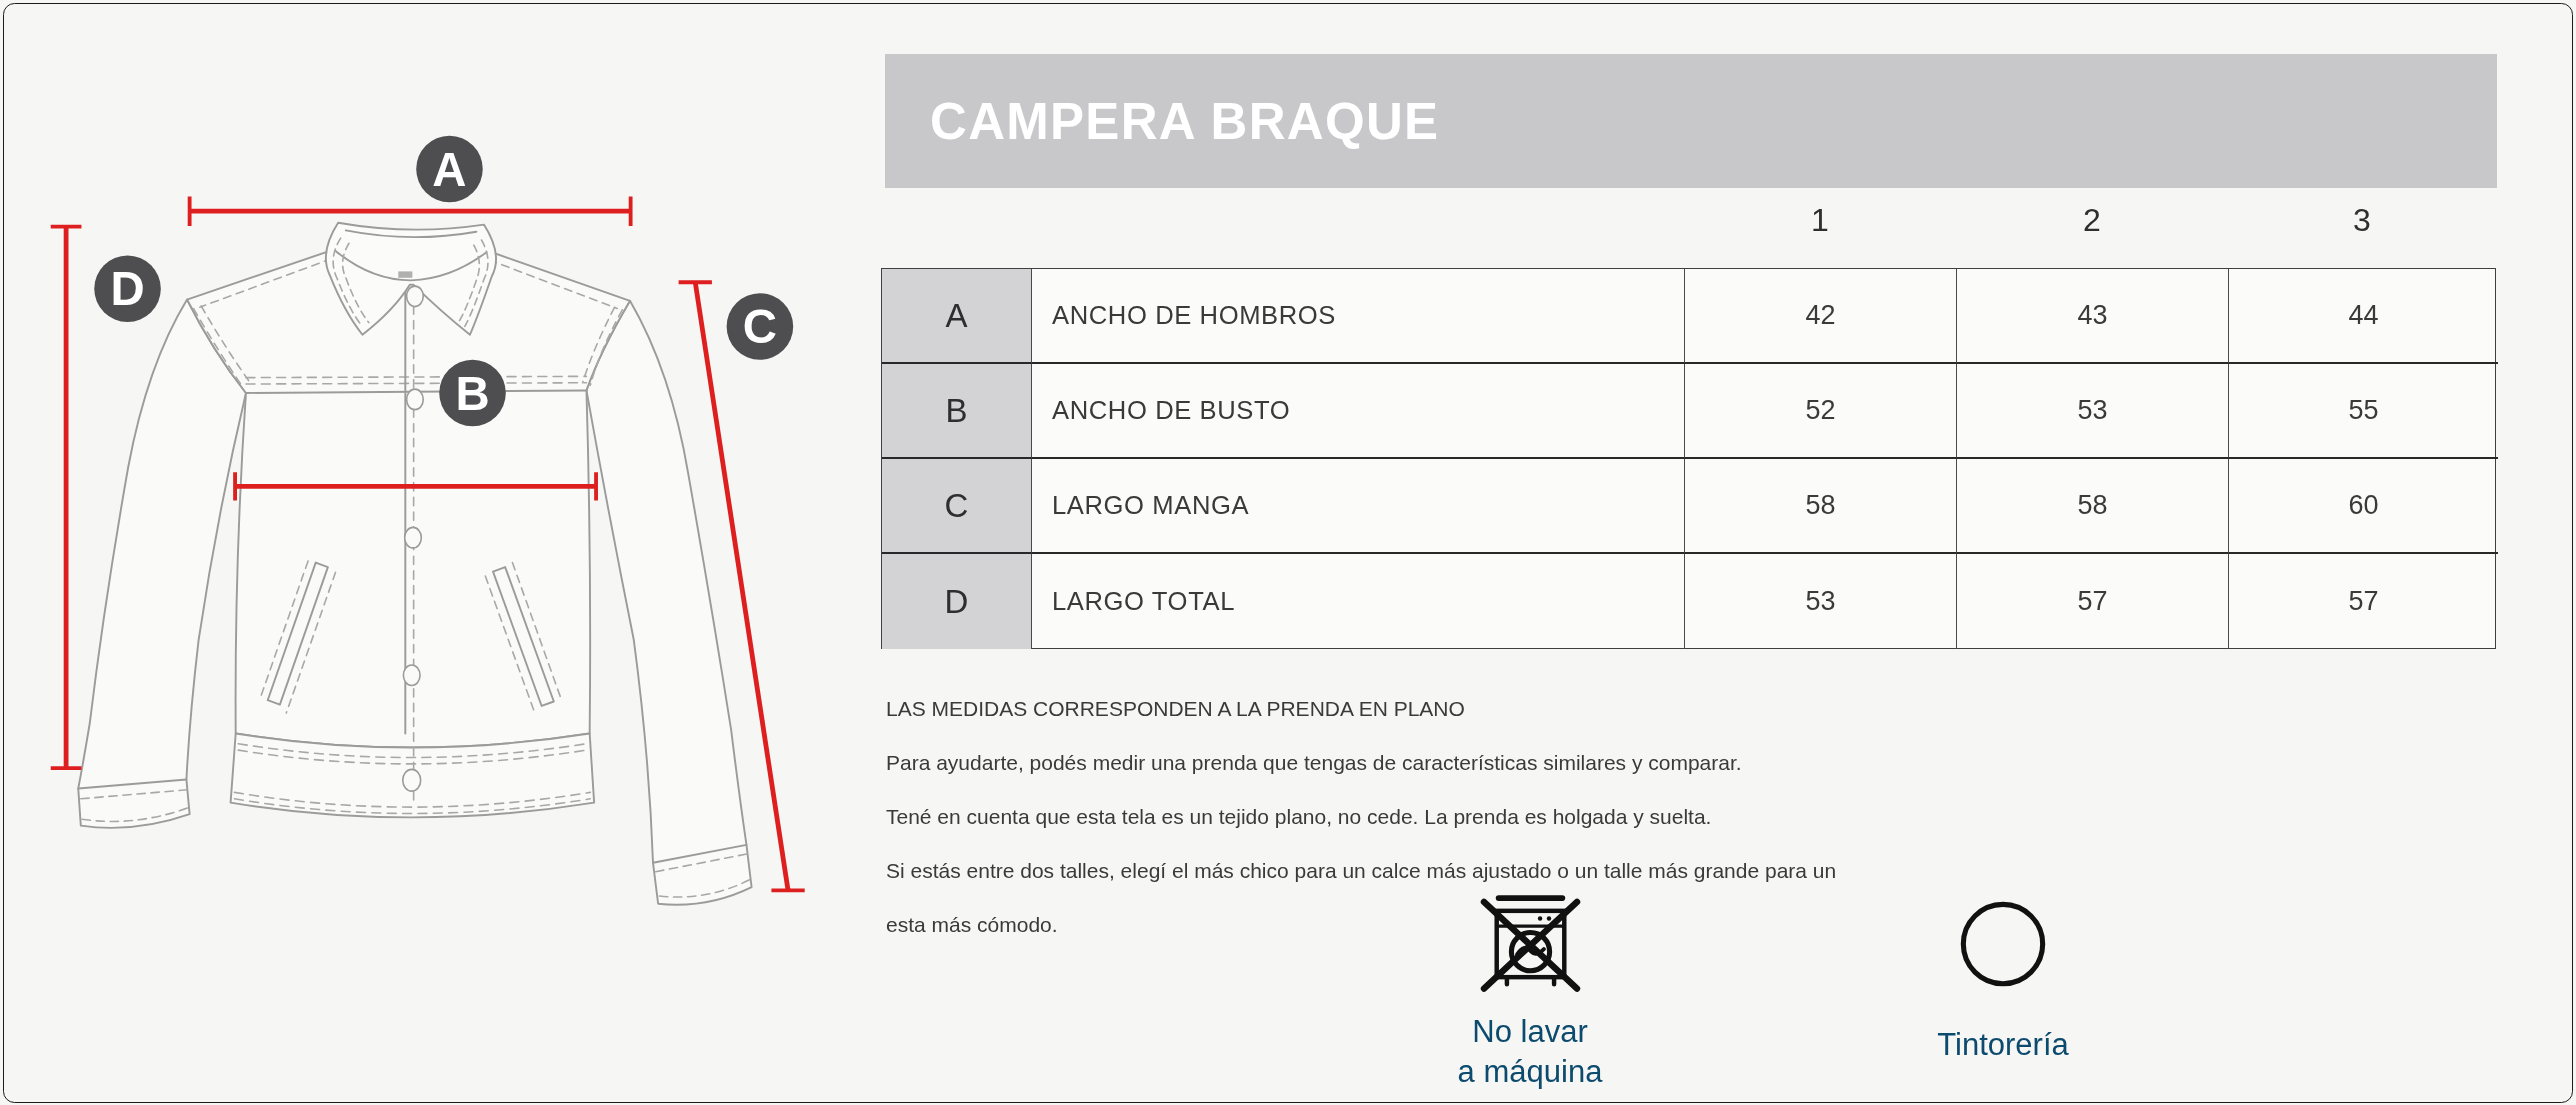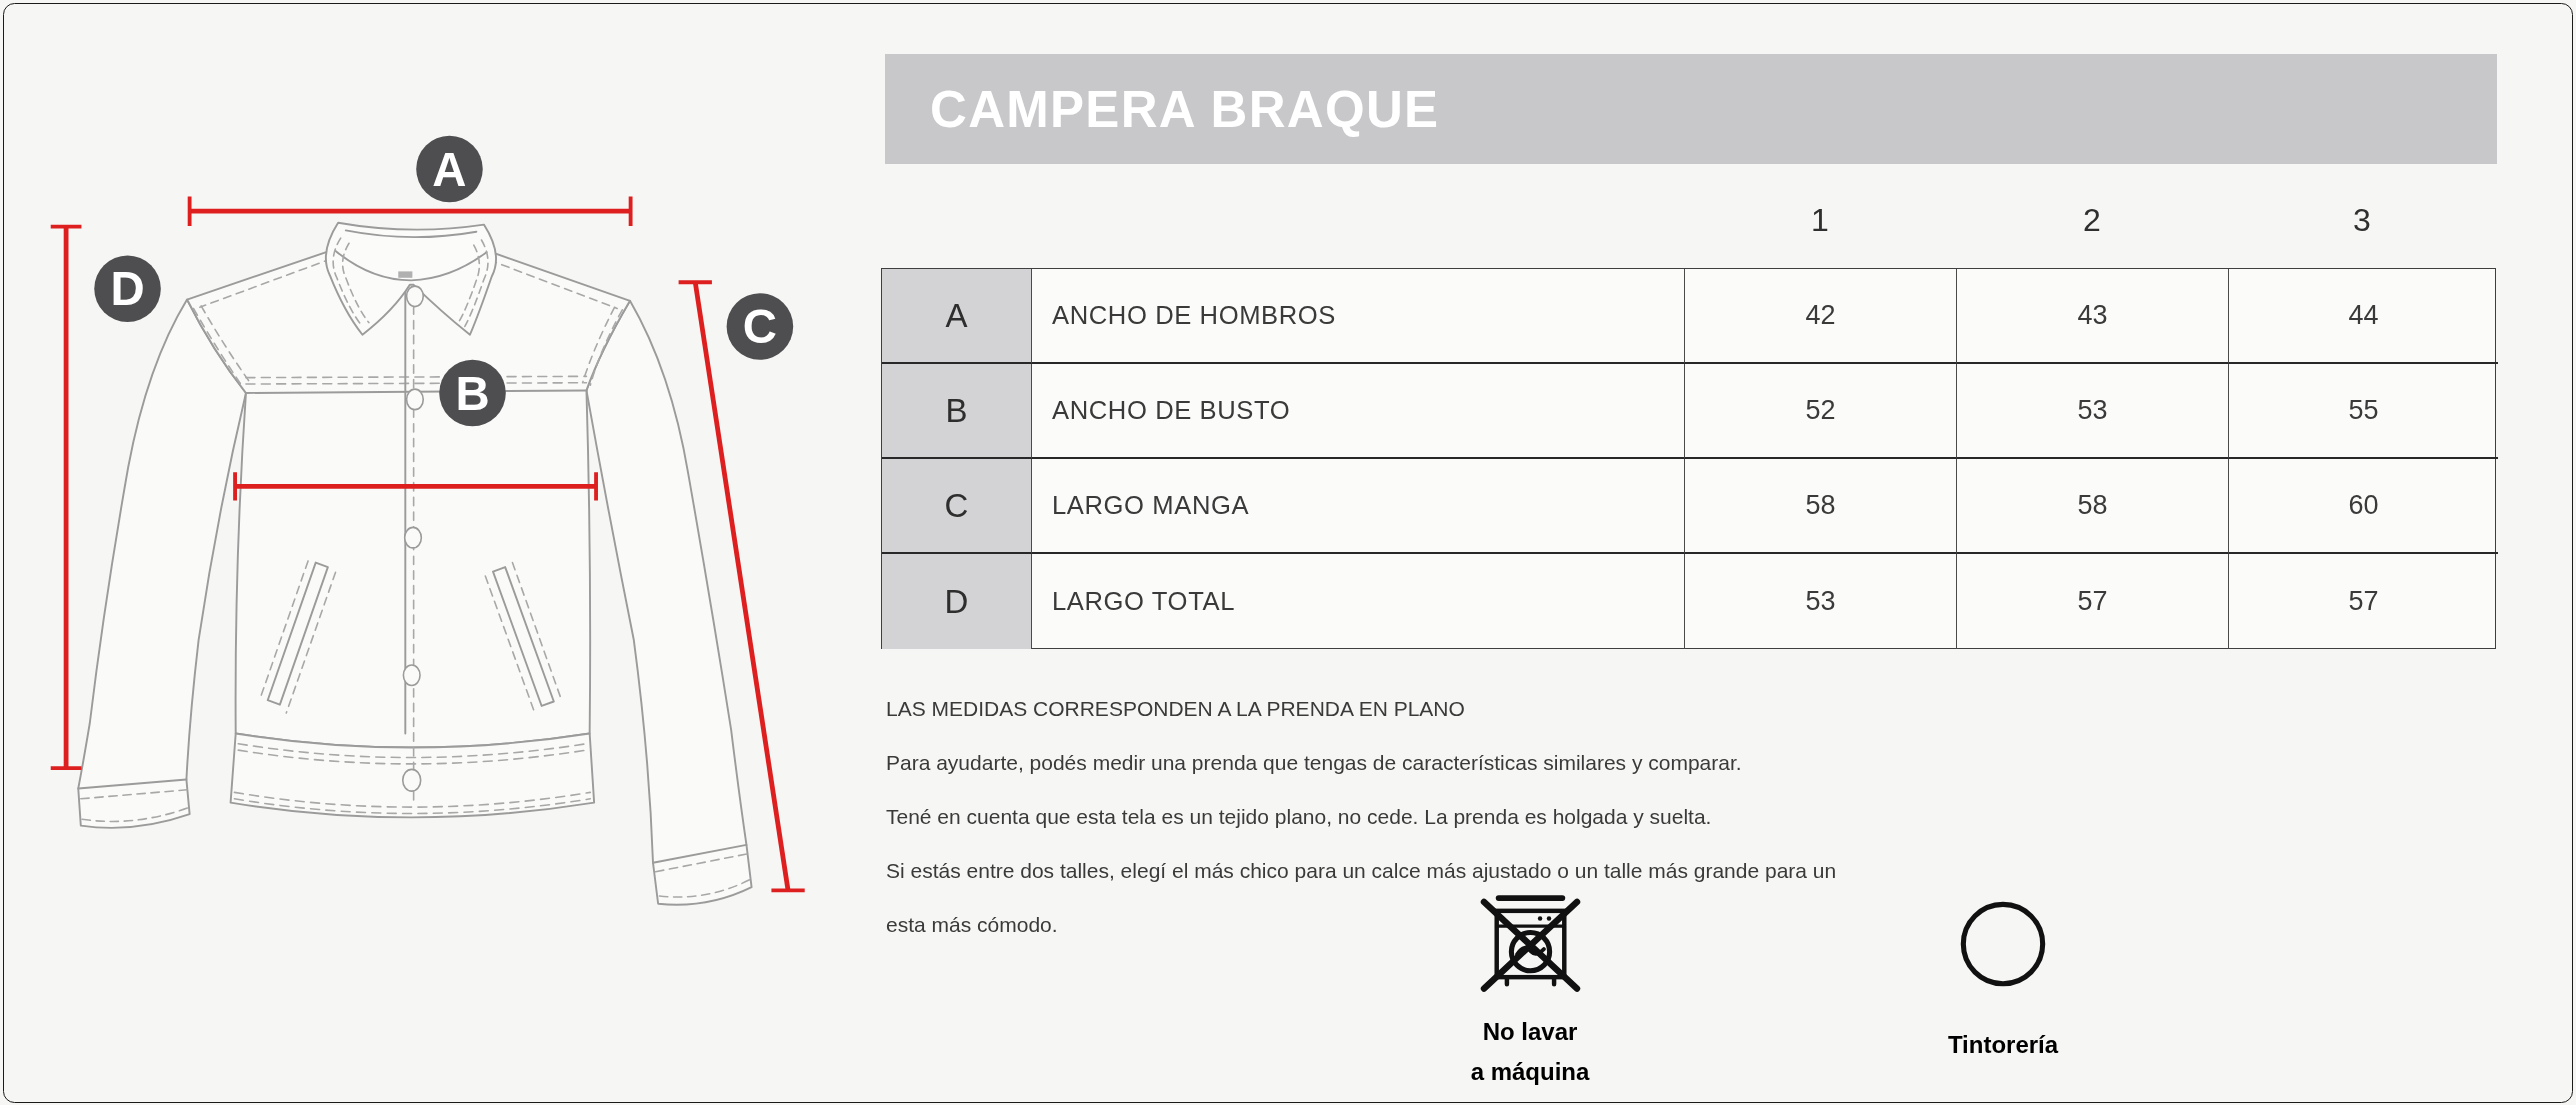--- a/index.html
+++ b/index.html
@@ -7,21 +7,21 @@
     position:relative;width:2576px;height:1106px;
     background:#f6f6f4;overflow:hidden;
     font-family:"Liberation Sans", sans-serif;color:#3a3a3a;
   }
   .frame{
     position:absolute;left:2.6px;top:2.6px;right:2.6px;bottom:2.6px;
     border:1.9px solid #1b1b1b;border-radius:11.5px;pointer-events:none;
   }
   .jacket-svg{position:absolute;left:0;top:0;}
   .title-bar{
-    position:absolute;left:885px;top:54px;width:1612px;height:110px;
+    position:absolute;left:885px;top:54px;width:1612px;height:134px;
     background:#c8c8ca;display:flex;align-items:center;
   }
   .title-bar .title{
     padding-left:45px;font-size:51px;font-weight:bold;color:#ffffff;letter-spacing:1.3px;
   }
   .size-header{
     position:absolute;top:202px;width:128px;text-align:center;
     font-size:32px;color:#2f2f2f;
   }
   .sh-1{left:1756px;} .sh-2{left:2028px;} .sh-3{left:2298px;}
@@ -43,21 +43,21 @@
   }
   .cell.desc{padding-left:20px;letter-spacing:0.6px;}
   .cell.val{justify-content:center;font-size:27px;}
   .notes{
     position:absolute;left:886px;top:682px;width:1613px;
     font-size:21px;line-height:54px;color:#3a3a3a;
   }
   .care-item{position:absolute;width:160px;text-align:center;}
   .care-item svg{display:block;margin:0 auto;}
   .care-label{
-    margin-top:16.6px;font-size:24px;font-weight:bold;color:#000000;line-height:40px;
+    margin-top:16.6px;font-size:31px;font-weight:normal;color:#0c4a6e;line-height:40px;
   }
   .care-1{left:1450px;top:893px;}
   .care-2{left:1686px;top:893px;}
   .care-3{left:1923px;top:893px;}
   .care-3 .care-label{margin-top:31px;}
 </style>
 </head>
 <body>
 
 <div class="page">

